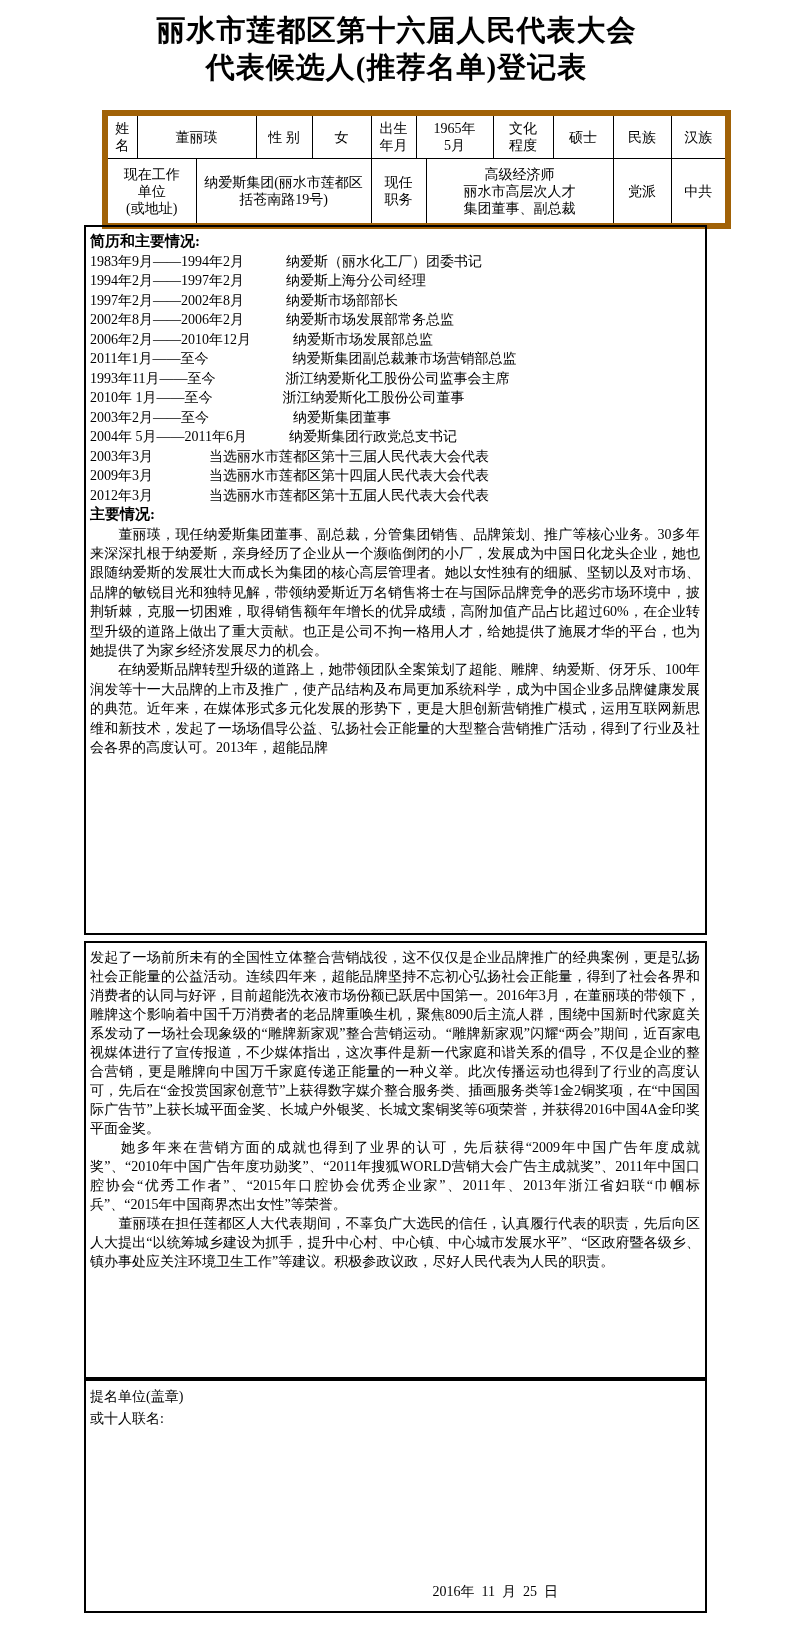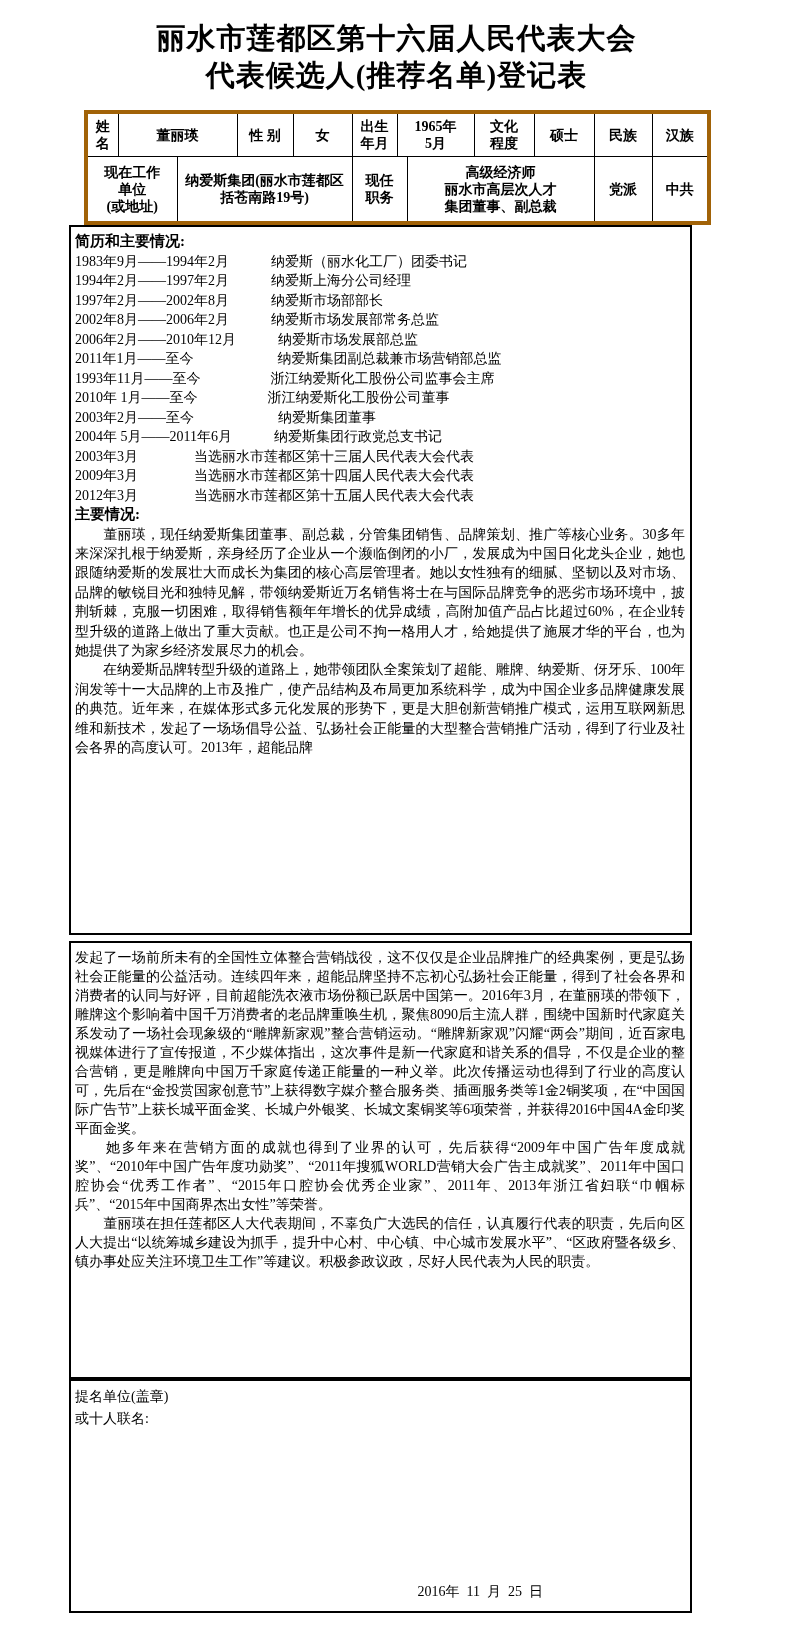--- a/index.html
+++ b/index.html
@@ -3,43 +3,42 @@
 <meta charset="utf-8">
 <style>
   html,body{margin:0;padding:0;background:#fff;}
   .page{
     position:relative;
     width:793px;height:1632px;
     background:#ffffff;
     color:#000;
     font-family:"Liberation Serif","DejaVu Serif",serif;
   }
-  .title-block{padding-top:20px;text-align:center;}
+  .title-block{padding-top:12px;text-align:center;}
   .title-line{
     font-size:29px;font-weight:bold;line-height:37px;letter-spacing:1px;
   }
   
   table.info{
-    position:absolute;left:84px;top:110px;
+    position:absolute;left:102px;top:110px;
     width:623px;border-collapse:collapse;table-layout:fixed;
-    border:4px solid #a16207;
-    font-weight:bold;
+    border:6px solid #a16207;
   }
   table.info td{
     border:1px solid #000;
     text-align:center;vertical-align:middle;
     font-size:14px;line-height:17px;
     padding:1px 2px;overflow:hidden;
   }
   table.info tr.r1 td{height:40px;}
   table.info tr.r2 td{height:62px;}
   .ml{white-space:pre-line;}
   
   .bigbox{
-    position:absolute;left:69px;width:623px;
+    position:absolute;left:84px;width:623px;
     border:2px solid #000;box-sizing:border-box;
     padding:5px 5px 0 4px;
     font-size:14px;
   }
   .box-resume{top:225px;height:710px;}
   .box-cont{top:941px;height:438px;}
   .box-nom{top:1379px;height:234px;}
   .sec-heading{font-weight:bold;font-size:15px;line-height:19.5px;}
   .resume-line{white-space:pre-wrap;line-height:19.5px;}
   .para{

